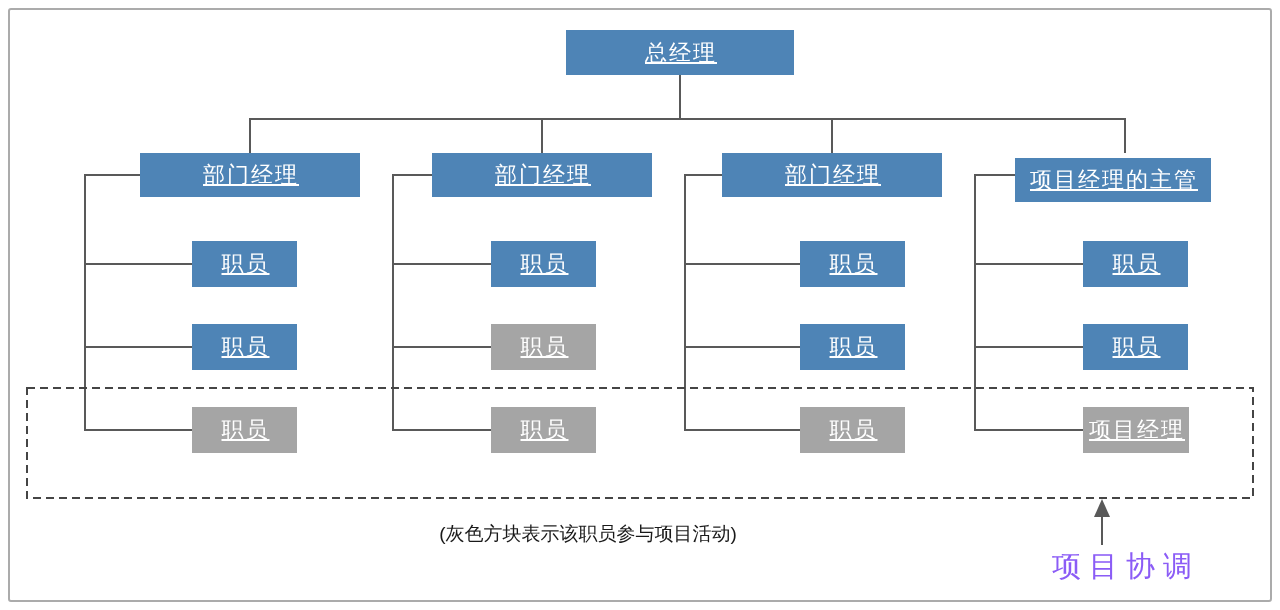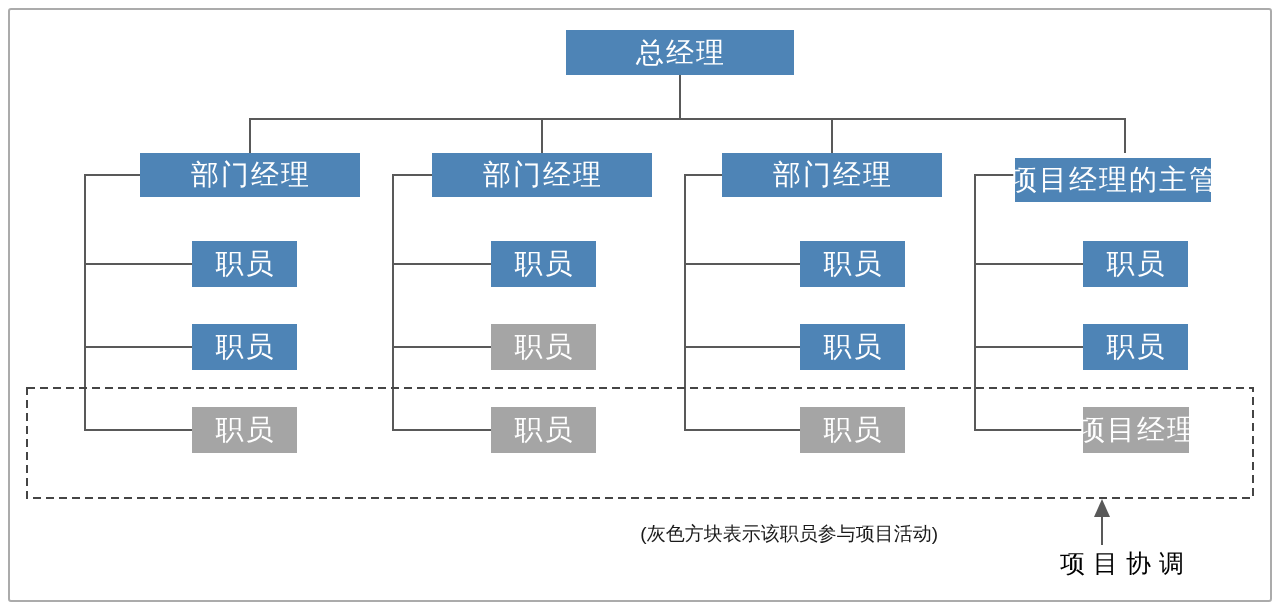--- a/index.html
+++ b/index.html
@@ -24,39 +24,40 @@
     stroke-width:2;fill:none;
     stroke-dasharray:8 5;
   }
   .arrow-head{fill:var(--color-line,#595959);stroke:none;}
   .box{
     position:absolute;
     box-sizing:border-box;
     display:flex;align-items:center;justify-content:center;
     background:var(--color-blue,#4e84b6);
     color:#ffffff;
-    font-size:28px;
+    font-size:22px;
     letter-spacing:2px;
     white-space:nowrap;
     text-indent:2px;
+    text-decoration:underline;
   }
   .box[data-participates="true"]{background:var(--color-gray,#a5a5a5);}
   .caption{
     position:absolute;
     left:238px;top:521px;width:700px;
-    text-align:right;
+    text-align:center;
     color:#1a1a1a;
     font-size:19px;
   }
   .arrow-label{
     position:absolute;
     left:1032px;top:547px;width:180px;
     text-align:center;
-    color:#000000;
-    font-size:25px;
+    color:#8b5cf6;
+    font-size:29px;
     letter-spacing:8px;
     text-indent:8px;
     white-space:nowrap;
   }
 </style>
 </head>
 <body>
 
 <div class="stage">
 

